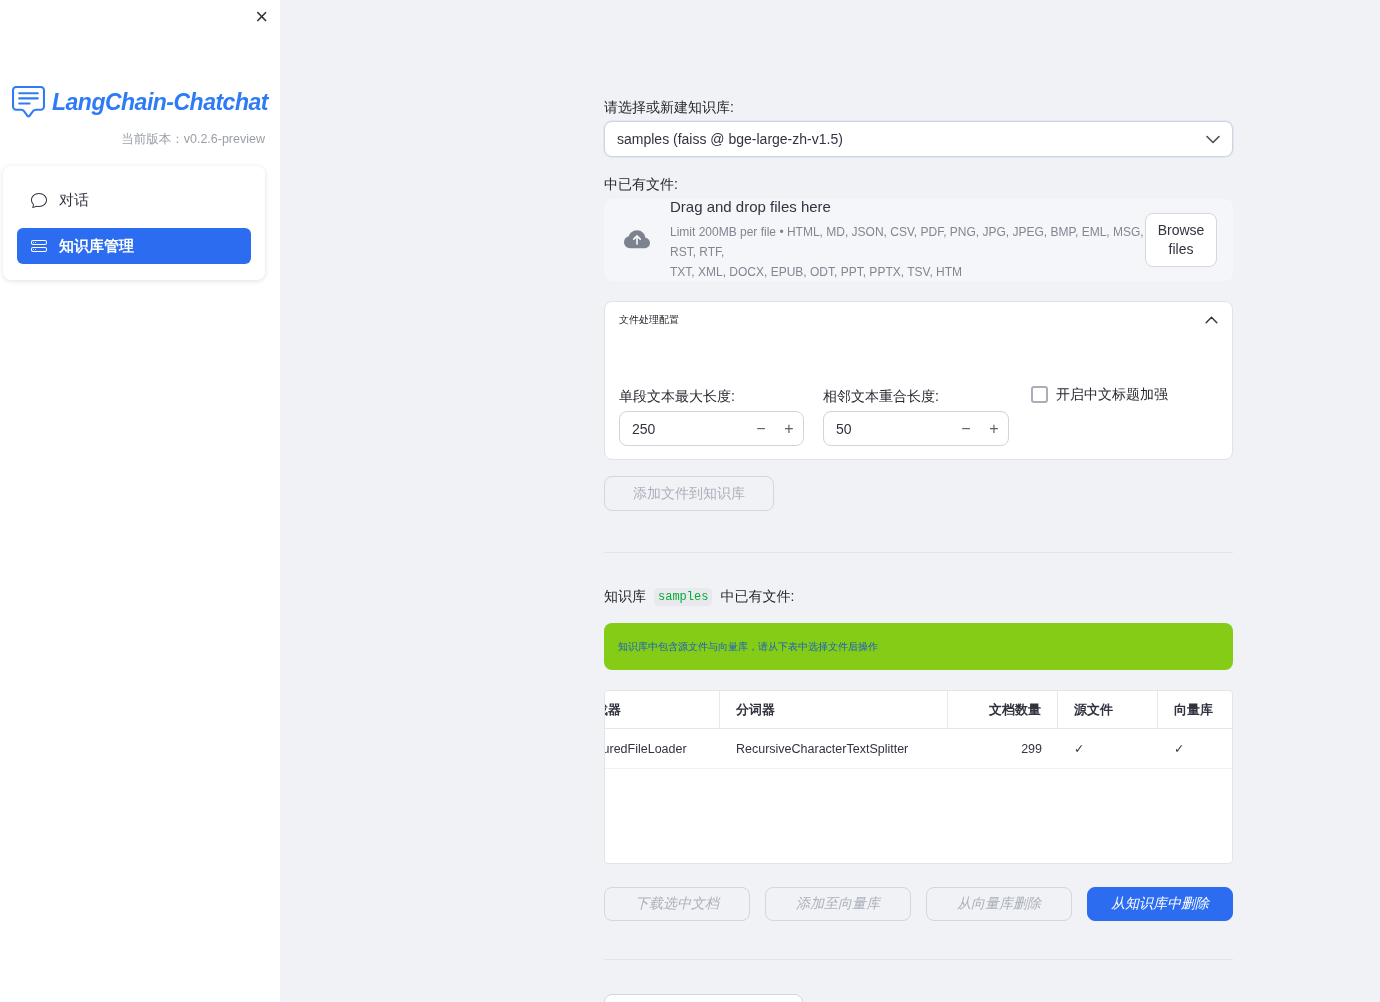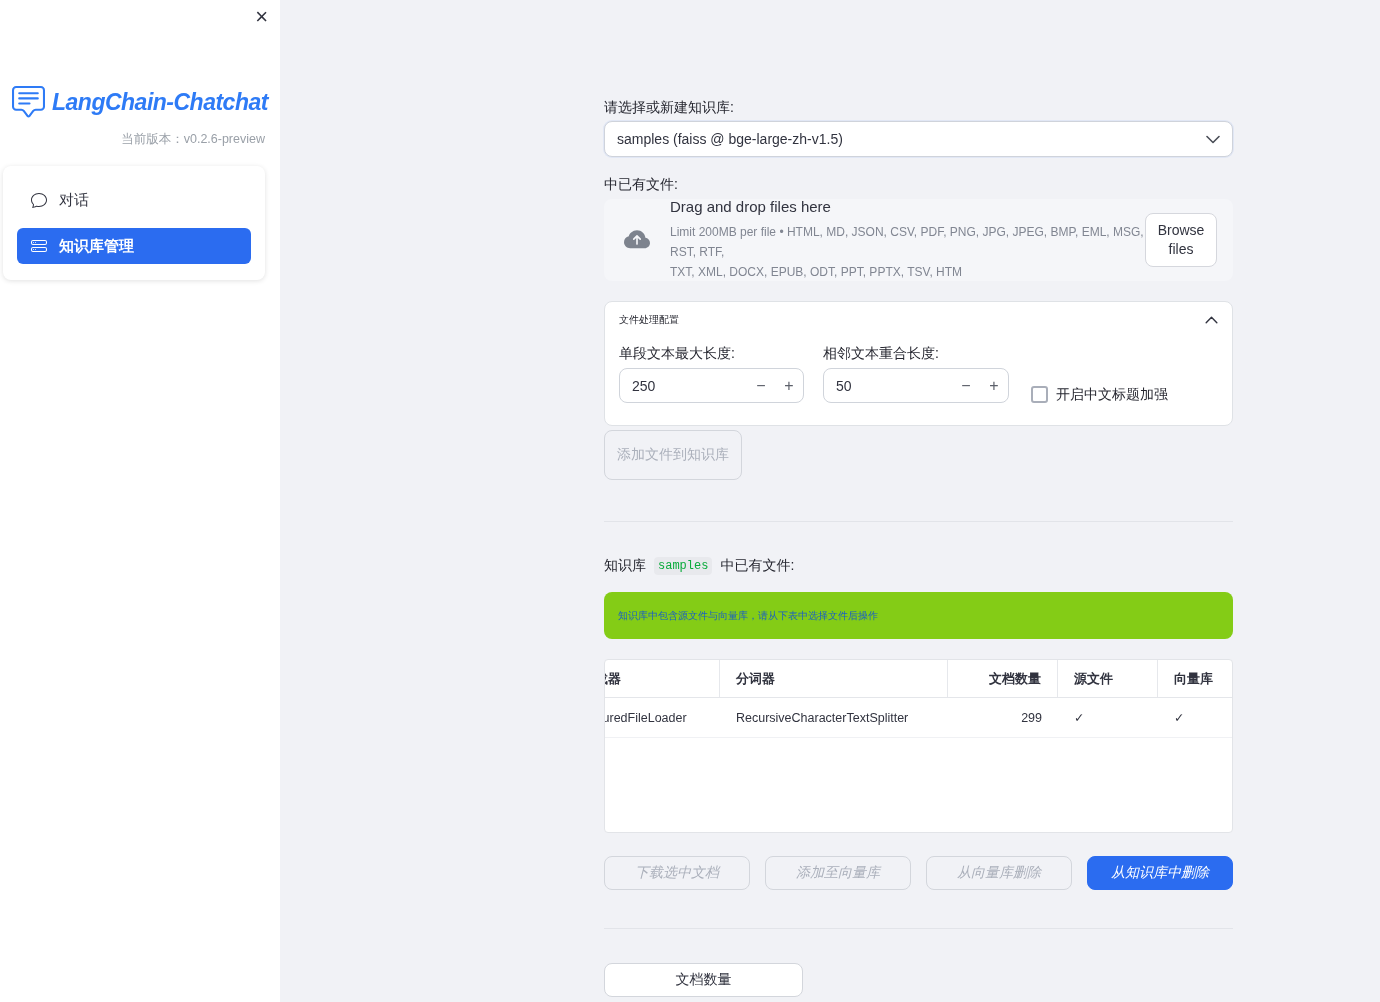--- a/index.html
+++ b/index.html
@@ -35,31 +35,31 @@
   .up-limits { font-size:12px; color:#818692; line-height:20px; }
   .browse-btn { flex:0 0 72px; width:72px; min-height:53px; background:#ffffff; border:1px solid #d5d7dd; border-radius:8px; font-size:14px; color:#31333f; line-height:19px; cursor:pointer; padding:7px 6px; font-family:inherit; }
 
   .expander { margin-top:20px; background:#ffffff; border:1px solid #dfe2e6; border-radius:8px; }
   .exp-header { height:36px; display:flex; align-items:center; justify-content:space-between; padding:0 14px; cursor:pointer; }
   .exp-title { font-size:10px; color:#262730; }
   .exp-body { padding:7px 14px 13px 14px; display:flex; }
   .field { display:flex; flex-direction:column; }
   .field-1 { width:185px; margin-right:19px; }
   .field-2 { width:186px; margin-right:22px; }
-  .field .widget-label { margin-bottom:6px; }
+  .field .widget-label { margin-bottom:6px;margin-top:43px; }
   .num-input { height:35px; background:#ffffff; border:1px solid #d0d4db; border-radius:8px; display:flex; align-items:center; }
   .num-value { flex:1; padding-left:12px; font-size:14px; color:#31333f; }
   .step-btn { width:28px; height:33px; background:none; border:none; font-size:16px; color:#5c606a; cursor:pointer; font-family:inherit; }
   .check-row { display:flex; align-items:center; gap:8px; margin-top:32px; height:35px; }
   .checkbox { width:17px; height:17px; border:2px solid #a9aeb9; border-radius:3px; background:#ffffff; cursor:pointer; }
   .check-label { font-size:14px; color:#262730; }
 
   .btn { border-radius:8px; font-size:14px; font-family:inherit; cursor:pointer; }
   .btn-disabled { background:transparent; border:1px solid #d3d6dc; color:#abb0bb; }
-  .add-btn { margin-top:4px; height:50px; padding:0 12px; }
+  .add-btn { margin-top:16px; height:35px; padding:0 28px; }
   .btn-primary { background:#2b6cf0; border:1px solid #2b6cf0; color:#ffffff; }
   .btn-secondary { background:#ffffff; border:1px solid #d3d6dc; color:#31333f; }
 
   .divider { border:none; border-top:1px solid #e2e4e9; height:0; }
   .div-1 { margin-top:41px; }
   .div-2 { margin-top:38px; }
 
   .kb-line { margin-top:35px; font-size:14px; color:#262730; display:flex; align-items:center; gap:8px; }
   .code { font-family:"Liberation Mono","DejaVu Sans Mono",monospace; font-size:12px; color:#09ab3b; background:rgba(0,0,0,0.035); border-radius:4px; padding:2px 4px; }
 

